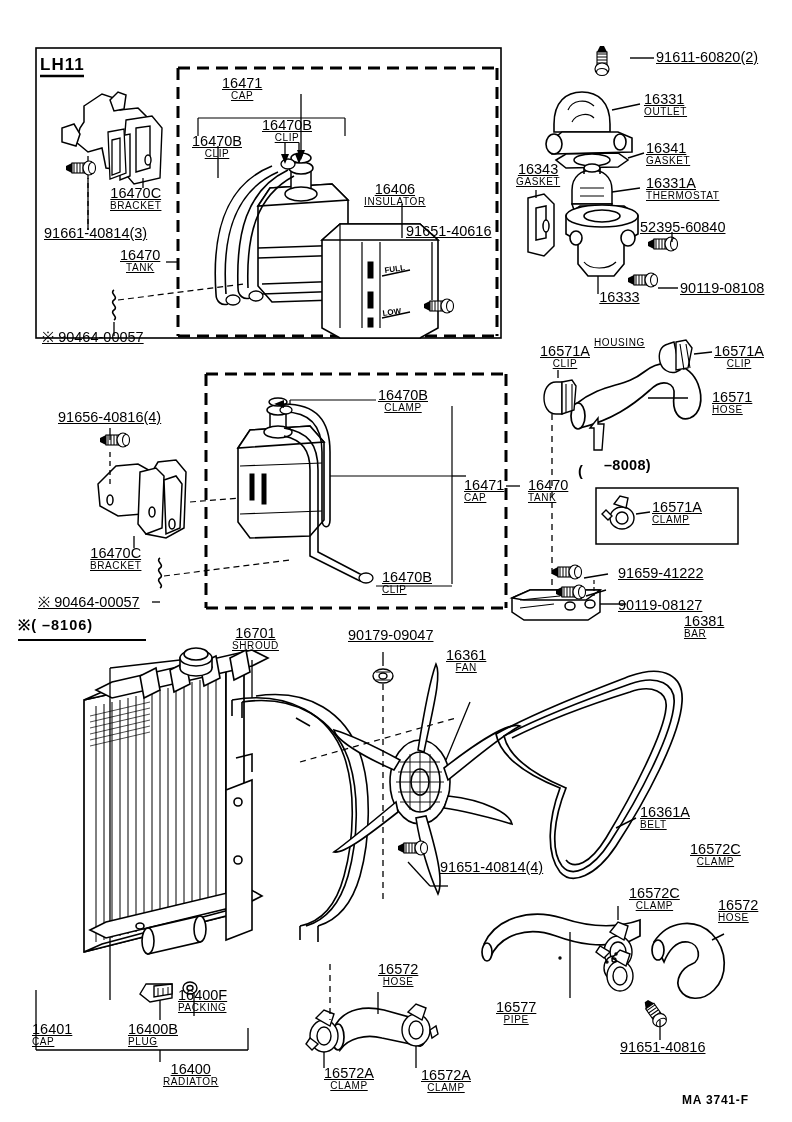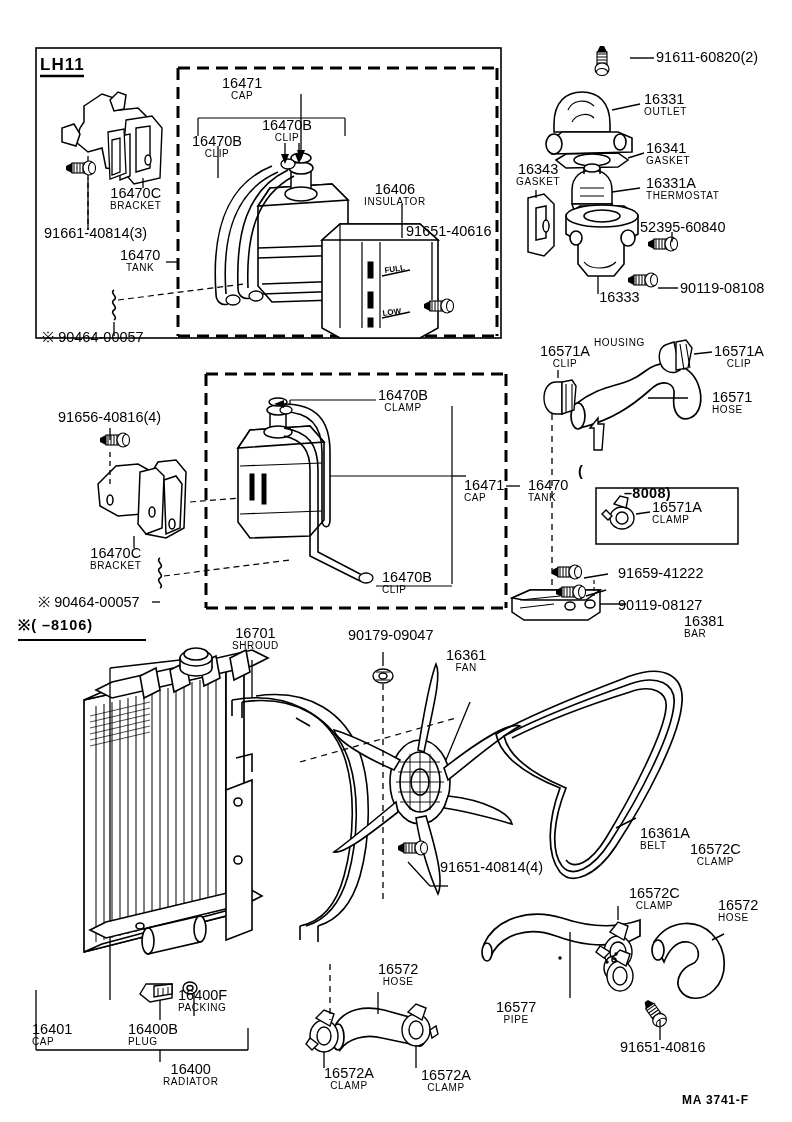--- a/index.html
+++ b/index.html
@@ -1,21 +1,21 @@
 <!DOCTYPE html>
 <html><head>
 <meta charset="utf-8">
 <style>
   html,body{margin:0;padding:0;background:#fff;}
   body{width:792px;height:1122px;font-family:"Liberation Sans",sans-serif;color:#000;position:relative;overflow:hidden;}
   #sheet{position:absolute;left:0;top:0;width:792px;height:1122px;}
   .lbl{position:absolute;font-family:"Liberation Sans",sans-serif;font-weight:bold;letter-spacing:.3px;white-space:nowrap;line-height:1.0;}
   .num{font-size:14.5px;}
   .sub{font-size:10px;letter-spacing:.6px;}
-  .lb{position:absolute;display:flex;flex-direction:column;align-items:center;line-height:1.02;}
+  .lb{position:absolute;display:flex;flex-direction:column;align-items:center;line-height:1.02;text-decoration:underline;}
   .lb.left{align-items:flex-start;}
   #svgroot{position:absolute;left:0;top:0;}
   .sn{font-family:"Liberation Sans",sans-serif;font-weight:bold;}
 </style>
 </head>
 <body>
 
 <div id="sheet">
 
 <svg id="svgroot" width="792" height="1122" viewBox="0 0 792 1122">
@@ -609,21 +609,21 @@
   <span class="sub">CLIP</span>
 </div>
 <div class="lb" style="left:714px;top:344px;">
   <span class="num">16571A</span>
   <span class="sub">CLIP</span>
 </div>
 <div class="lb left" style="left:712px;top:390px;">
   <span class="num">16571</span>
   <span class="sub">HOSE</span>
 </div>
-<div class="lbl num" style="left:624px;top:458px;margin-top:28px;">–8008)</div>
+<div class="lbl num" style="left:604px;top:458px;">–8008)</div>
 <div class="lbl num" style="left:578px;top:464px;">(</div>
 <div class="lb left" style="left:652px;top:500px;">
   <span class="num">16571A</span>
   <span class="sub">CLAMP</span>
 </div>
 
 <div class="lb left" style="left:58px;top:410px;">
   <span class="num">91656-40816(4)</span>
 </div>
 <div class="lb" style="left:90px;top:546px;">
@@ -667,21 +667,21 @@
   <span class="num">16701</span>
   <span class="sub">SHROUD</span>
 </div>
 <div class="lb" style="left:348px;top:628px;">
   <span class="num">90179-09047</span>
 </div>
 <div class="lb" style="left:446px;top:648px;">
   <span class="num">16361</span>
   <span class="sub">FAN</span>
 </div>
-<div class="lb left" style="left:640px;top:826px;">
+<div class="lb left" style="left:640px;top:805px;">
   <span class="num">16361A</span>
   <span class="sub">BELT</span>
 </div>
 <div class="lb left" style="left:440px;top:860px;">
   <span class="num">91651-40814(4)</span>
 </div>
 <div class="lb left" style="left:32px;top:1022px;">
   <span class="num">16401</span>
   <span class="sub">CAP</span>
 </div>

